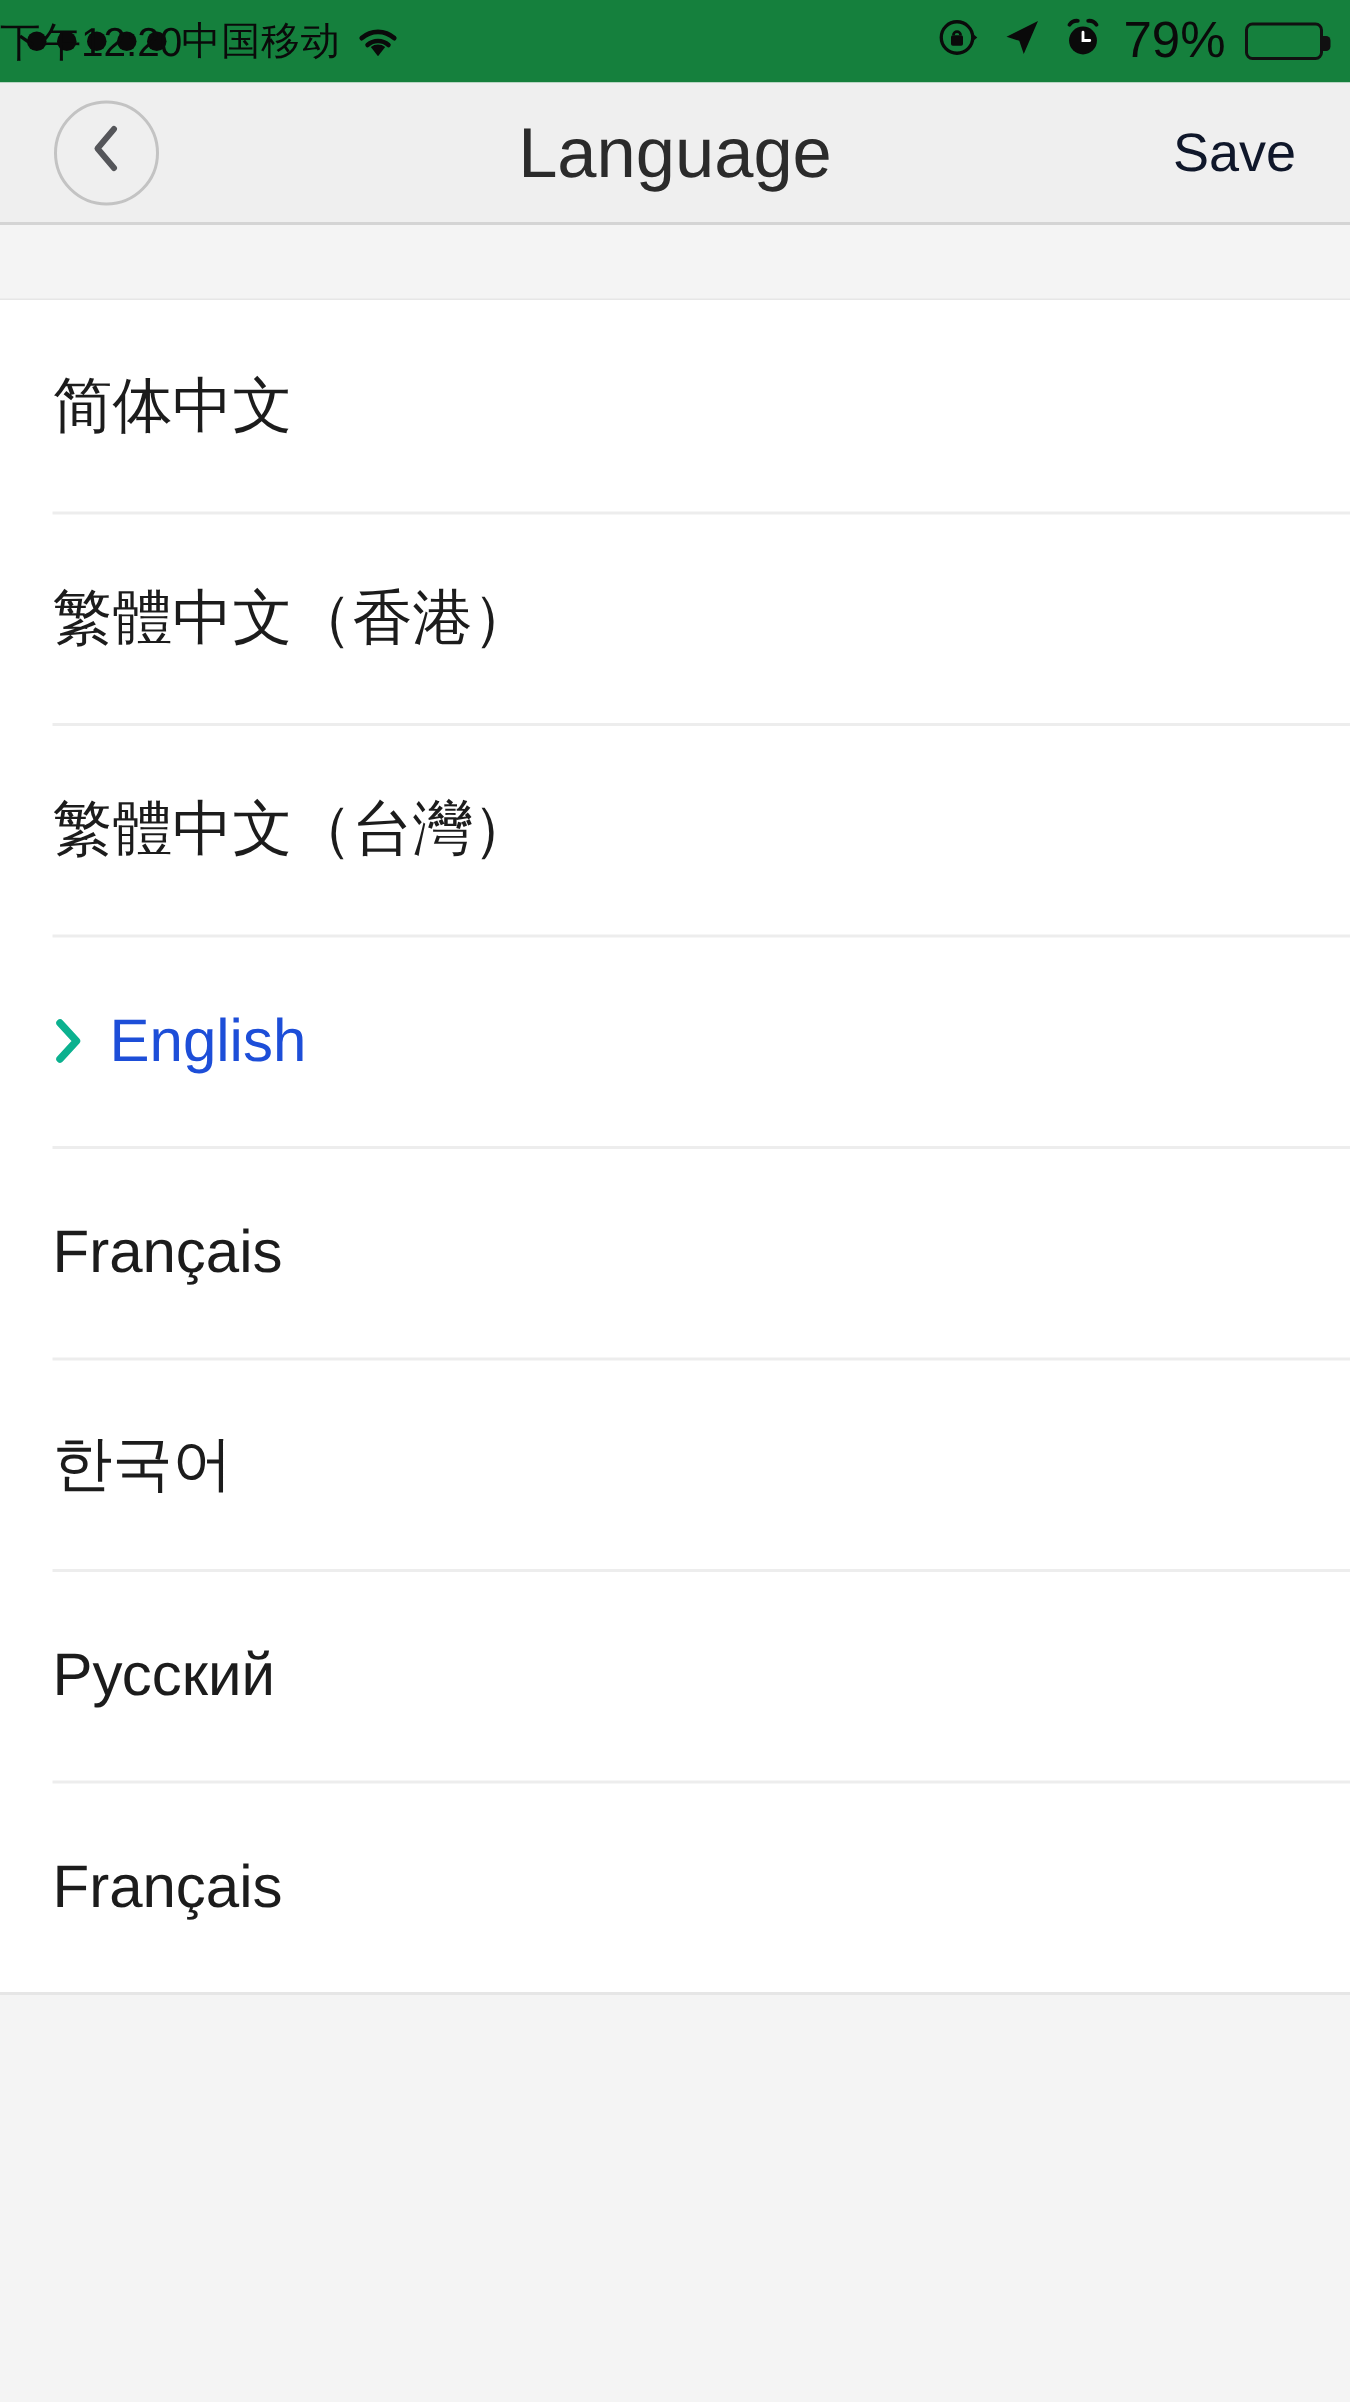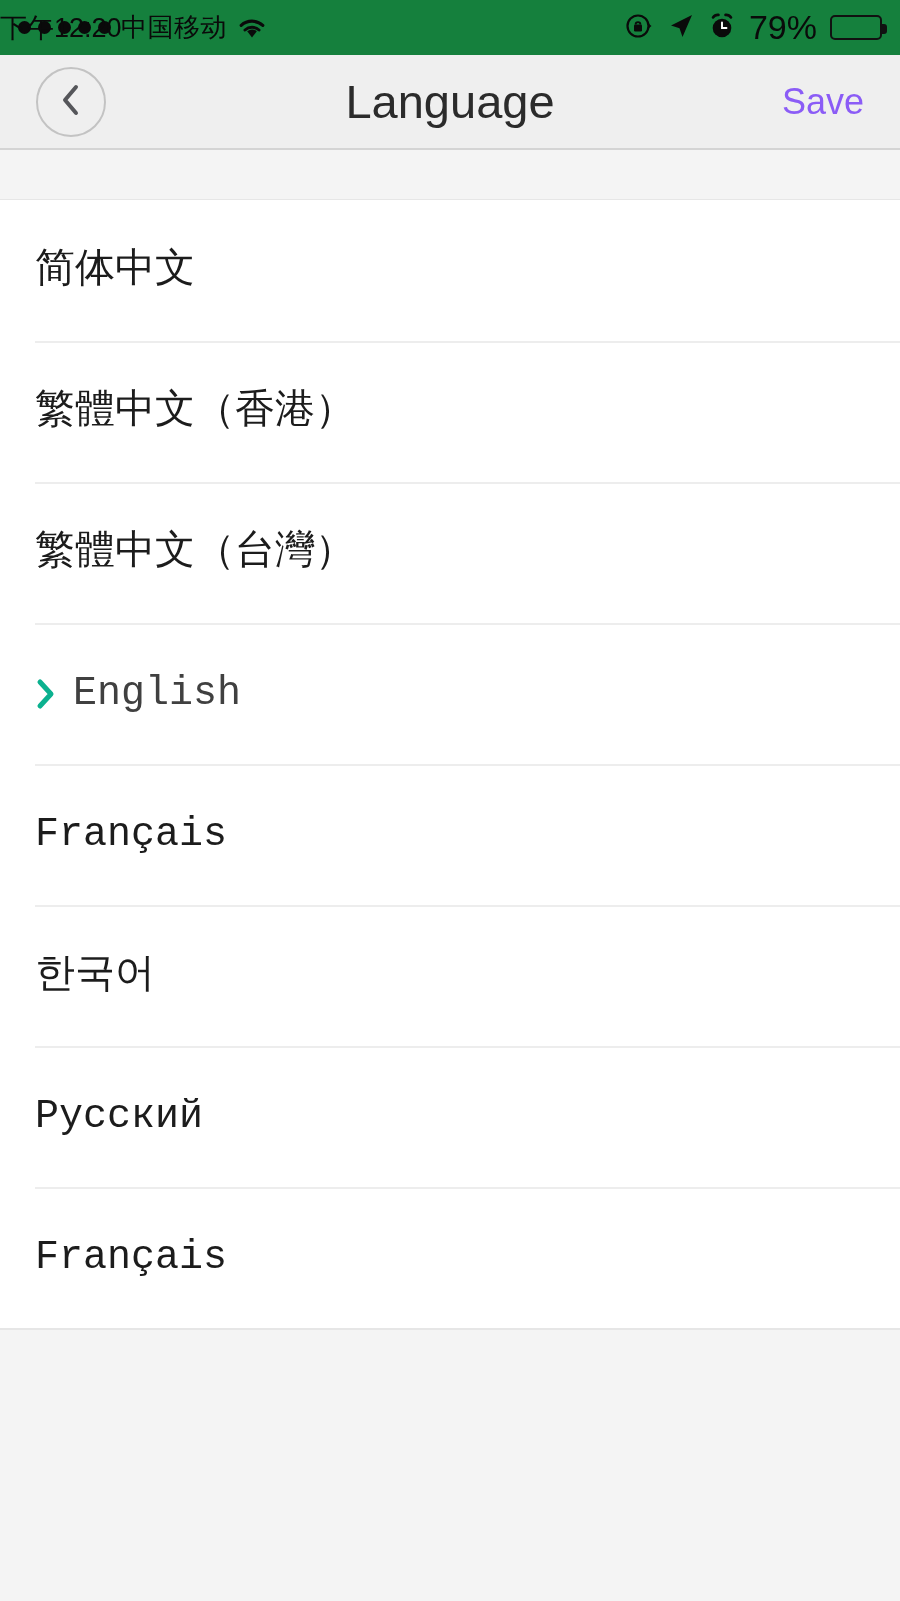--- a/index.html
+++ b/index.html
@@ -46,40 +46,40 @@
     border:2px solid #c3c3c3; border-radius:50%;
     display:flex; align-items:center; justify-content:center;
     background:transparent;
   }
   .nav-title {
     position:absolute; left:0; right:0; text-align:center;
     font-size:47px; color:#2b2b2b; font-weight:400; pointer-events:none;
   }
   .save-btn {
     margin-left:auto; margin-right:36px;
-    font-size:36px; color:#8b5cf6; background:none; border:none;
+    font-size:36px; color:#0f172a; background:none; border:none;
     font-family:inherit;
     text-align:right;
   }
 
   
   .spacer { height:50px; background:#f4f4f4; border-bottom:1px solid #e6e6e6; }
 
   
   .list { background:#ffffff; }
   .row {
     height:141px; display:flex; align-items:center;
-    padding-left:35px; position:relative; background:#ffffff;font-family:Liberation Mono, monospace;
+    padding-left:35px; position:relative; background:#ffffff;
   }
   .row + .row::before {
     content:""; position:absolute; left:35px; right:0; top:0;
     height:2px; background:#ededed;
   }
   .row-label { font-size:40px; color:#1c1c1c; font-weight:400; line-height:1; }
-  .row.selected .row-label { color:#404040;text-align:center; }
+  .row.selected .row-label { color:#1d4ed8;text-align:center; }
   .marker {
     width:26px; margin-right:12px; display:flex; align-items:center;
     font-size:0; color:#0bb18f;
   }
   .marker svg { display:block; }
   .list-bottom-border { height:2px; background:#e6e6e6; }
   .footer-fill { flex:1; background:#f4f4f4; }
   .body-wrap { display:flex; flex-direction:column; height:calc(1601px - 55px - 95px); }
 </style>
 </head>

